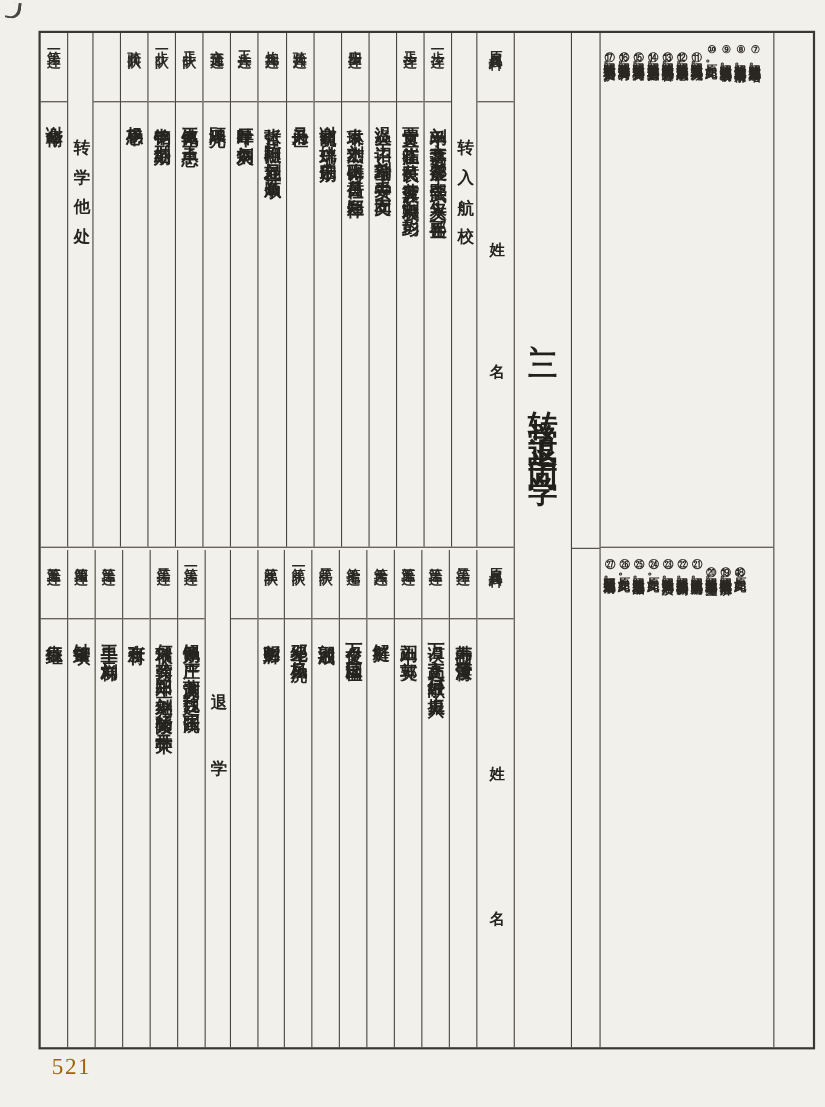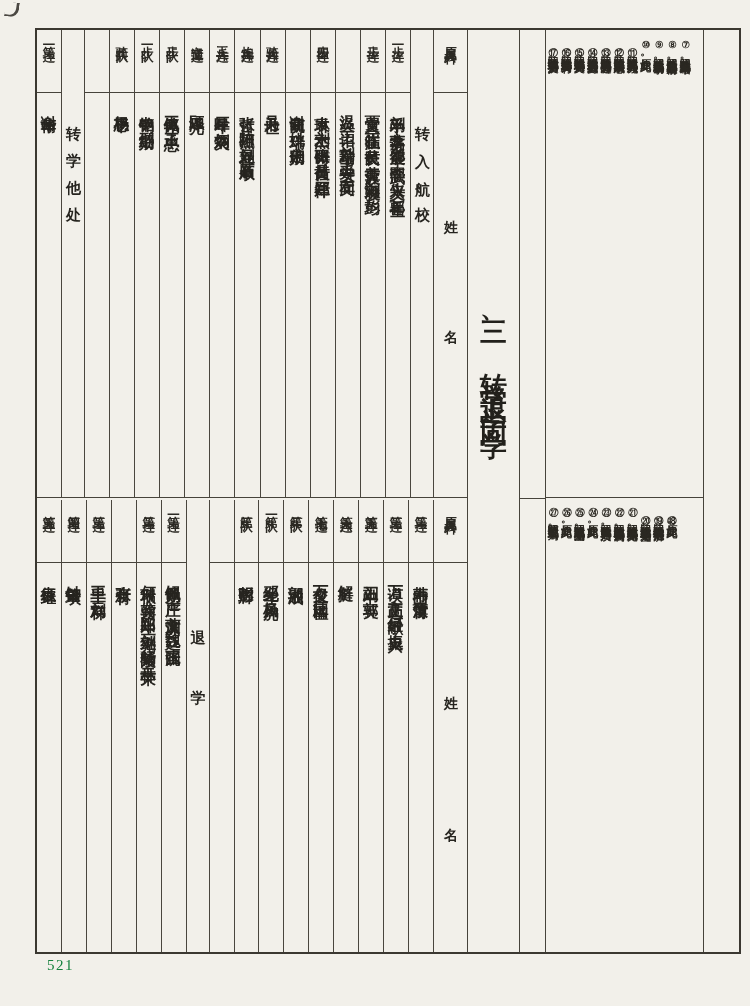--- a/index.html
+++ b/index.html
@@ -47,21 +47,21 @@
   .spacer-col{position:absolute;left:482px;top:0;width:26px;height:100%;border-left:1px solid #46433b;box-sizing:border-box;}
   .spacer-col .mid{position:absolute;left:0;right:0;top:468px;border-top:1.5px solid #46433b;}
   .ann-area{position:absolute;left:508px;top:0;width:158px;height:100%;border-left:1px solid #46433b;box-sizing:border-box;}
   .ann-half{box-sizing:border-box;overflow:hidden;}
   .ann-half.top{height:468px;border-bottom:1.5px solid #46433b;}
   .ann-half.bottom{height:456px;}
   .ann-block{writing-mode:vertical-rl;text-orientation:upright;height:185px;padding:9px 5px 0 0;box-sizing:border-box;}
   .ann{font-size:11px;line-height:13.2px;letter-spacing:.5px;font-weight:600;color:#2b2822;}
   .ann .num{font-size:9.5px;letter-spacing:0;}
   .right-col{position:absolute;left:666px;top:0;width:40px;height:100%;border-left:1px solid #46433b;box-sizing:border-box;}
-  .page-number{position:absolute;left:47px;top:957px;font-size:15px;letter-spacing:1.5px;color:#15803d;}
+  .page-number{position:absolute;left:47px;top:957px;font-size:21px;letter-spacing:1.5px;color:#a16207;}
 </style>
 </head>
 <body>
 
 <div class="page">
   <div class="corner-mark"></div>
 
   <div class="frame">
     <div class="tables">
       <div id="top-table" class="ttable">

